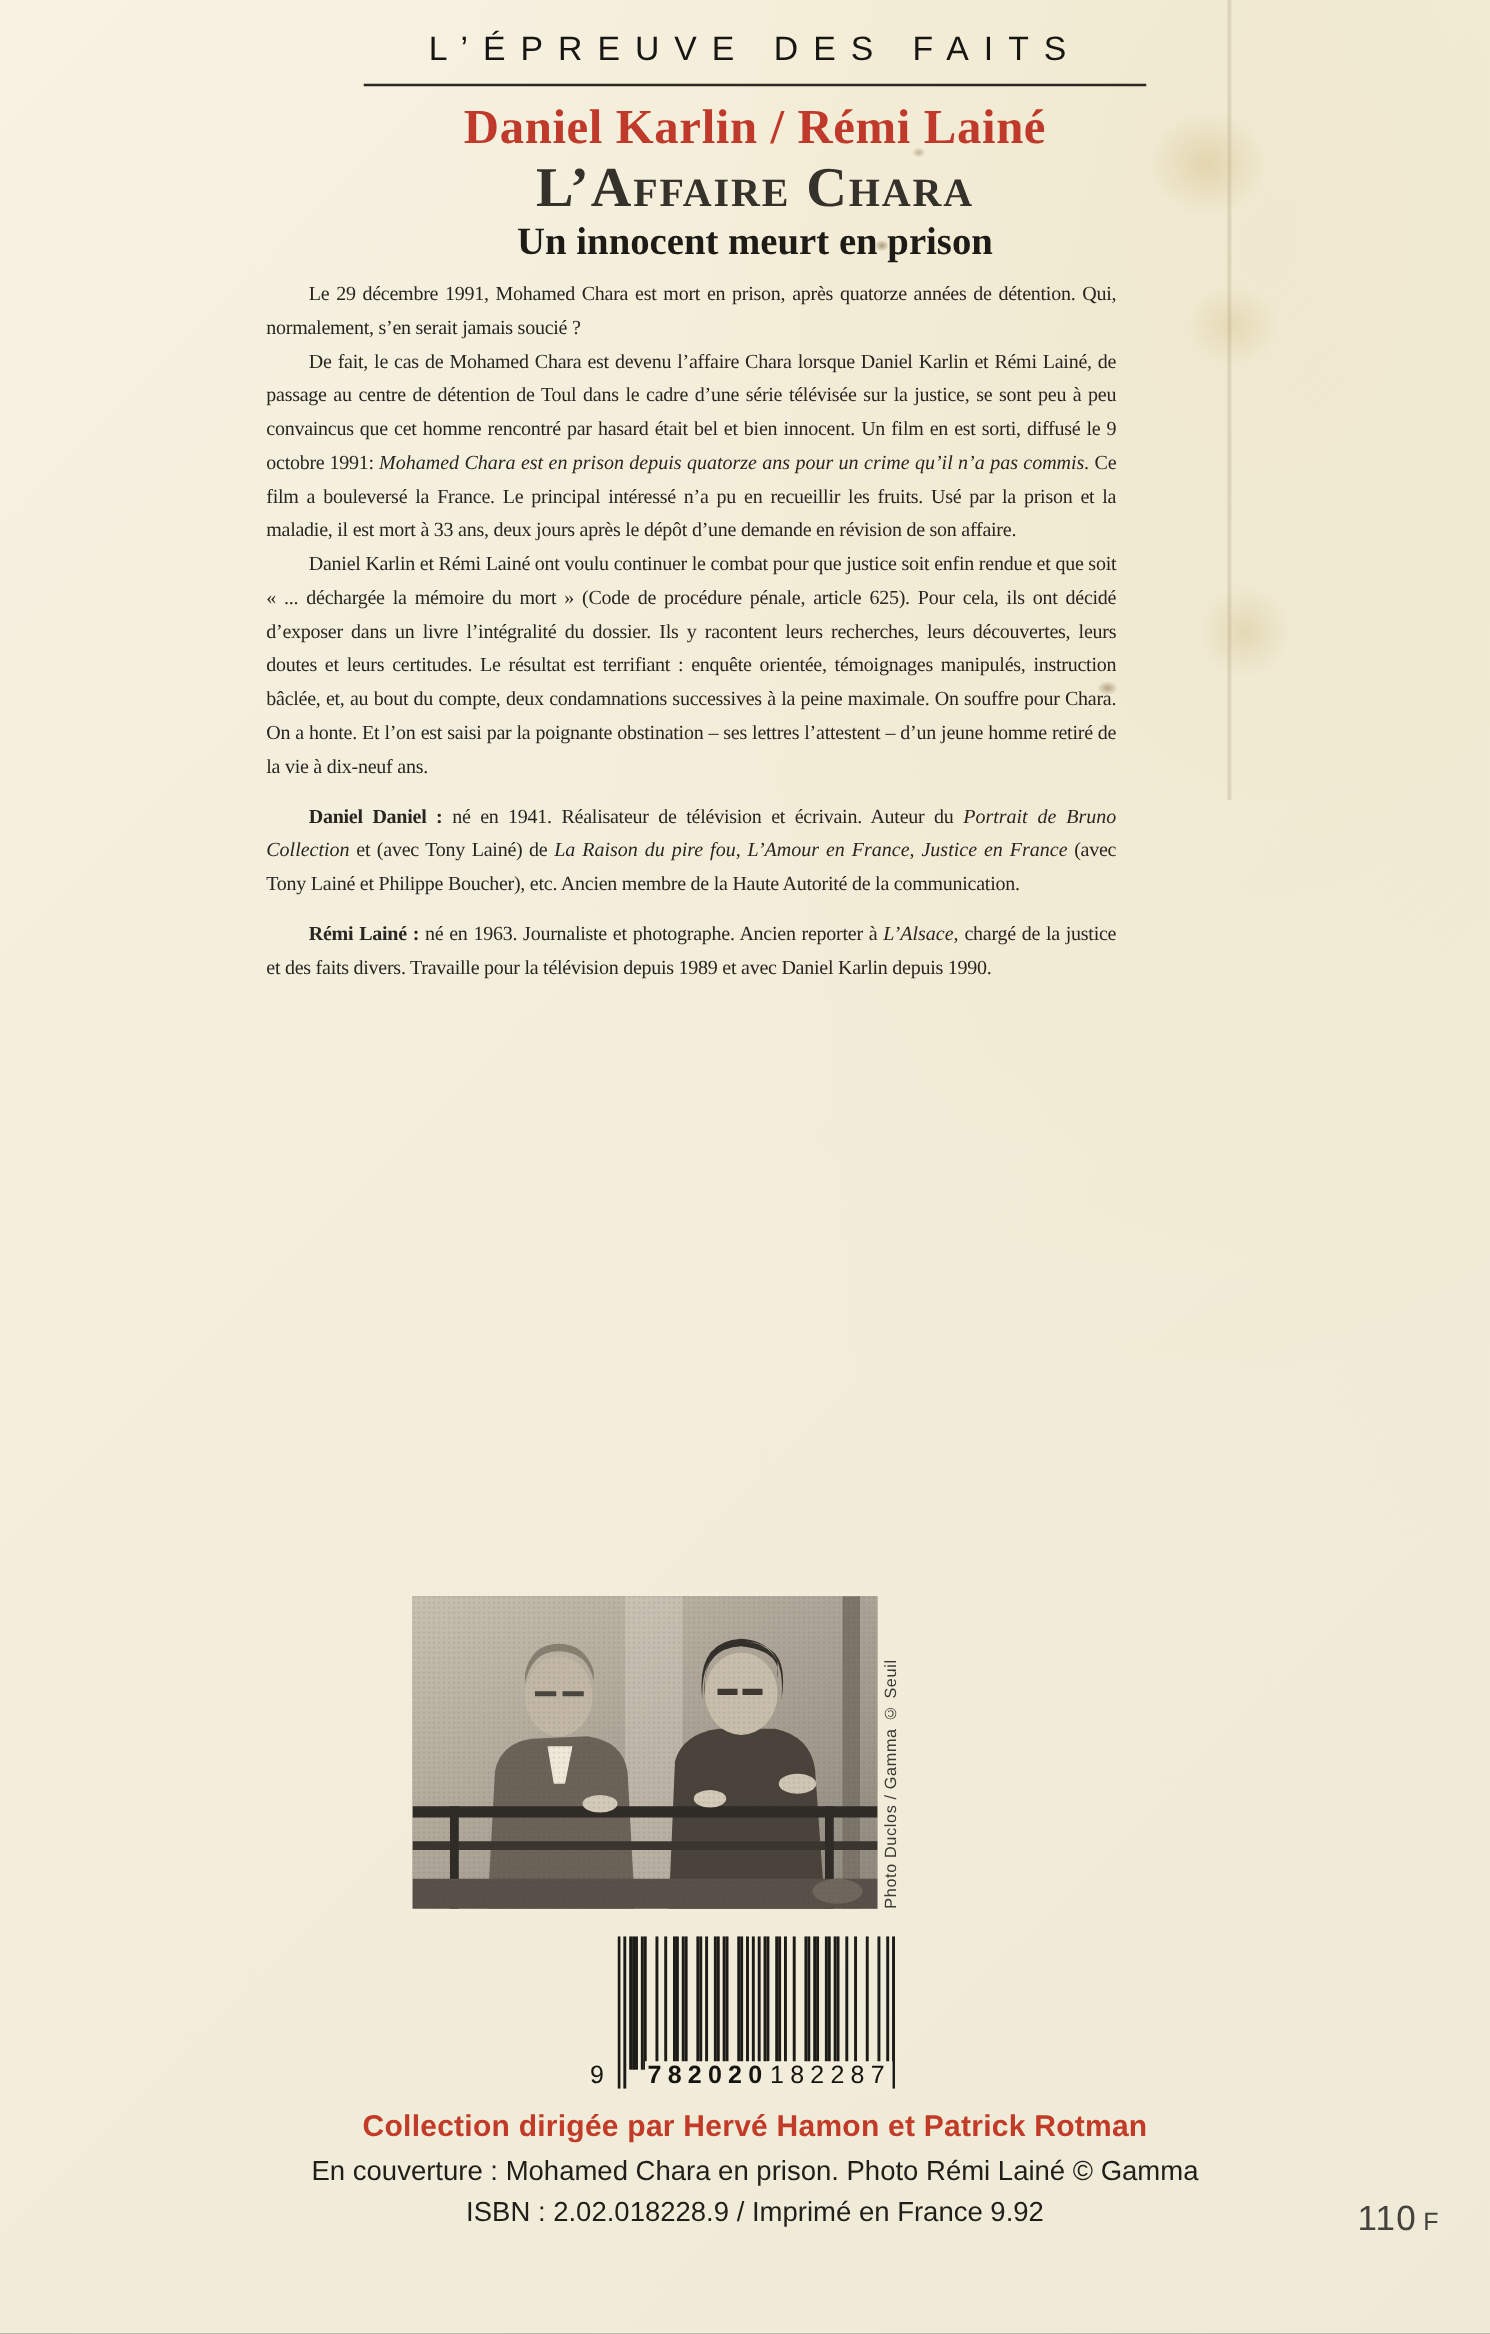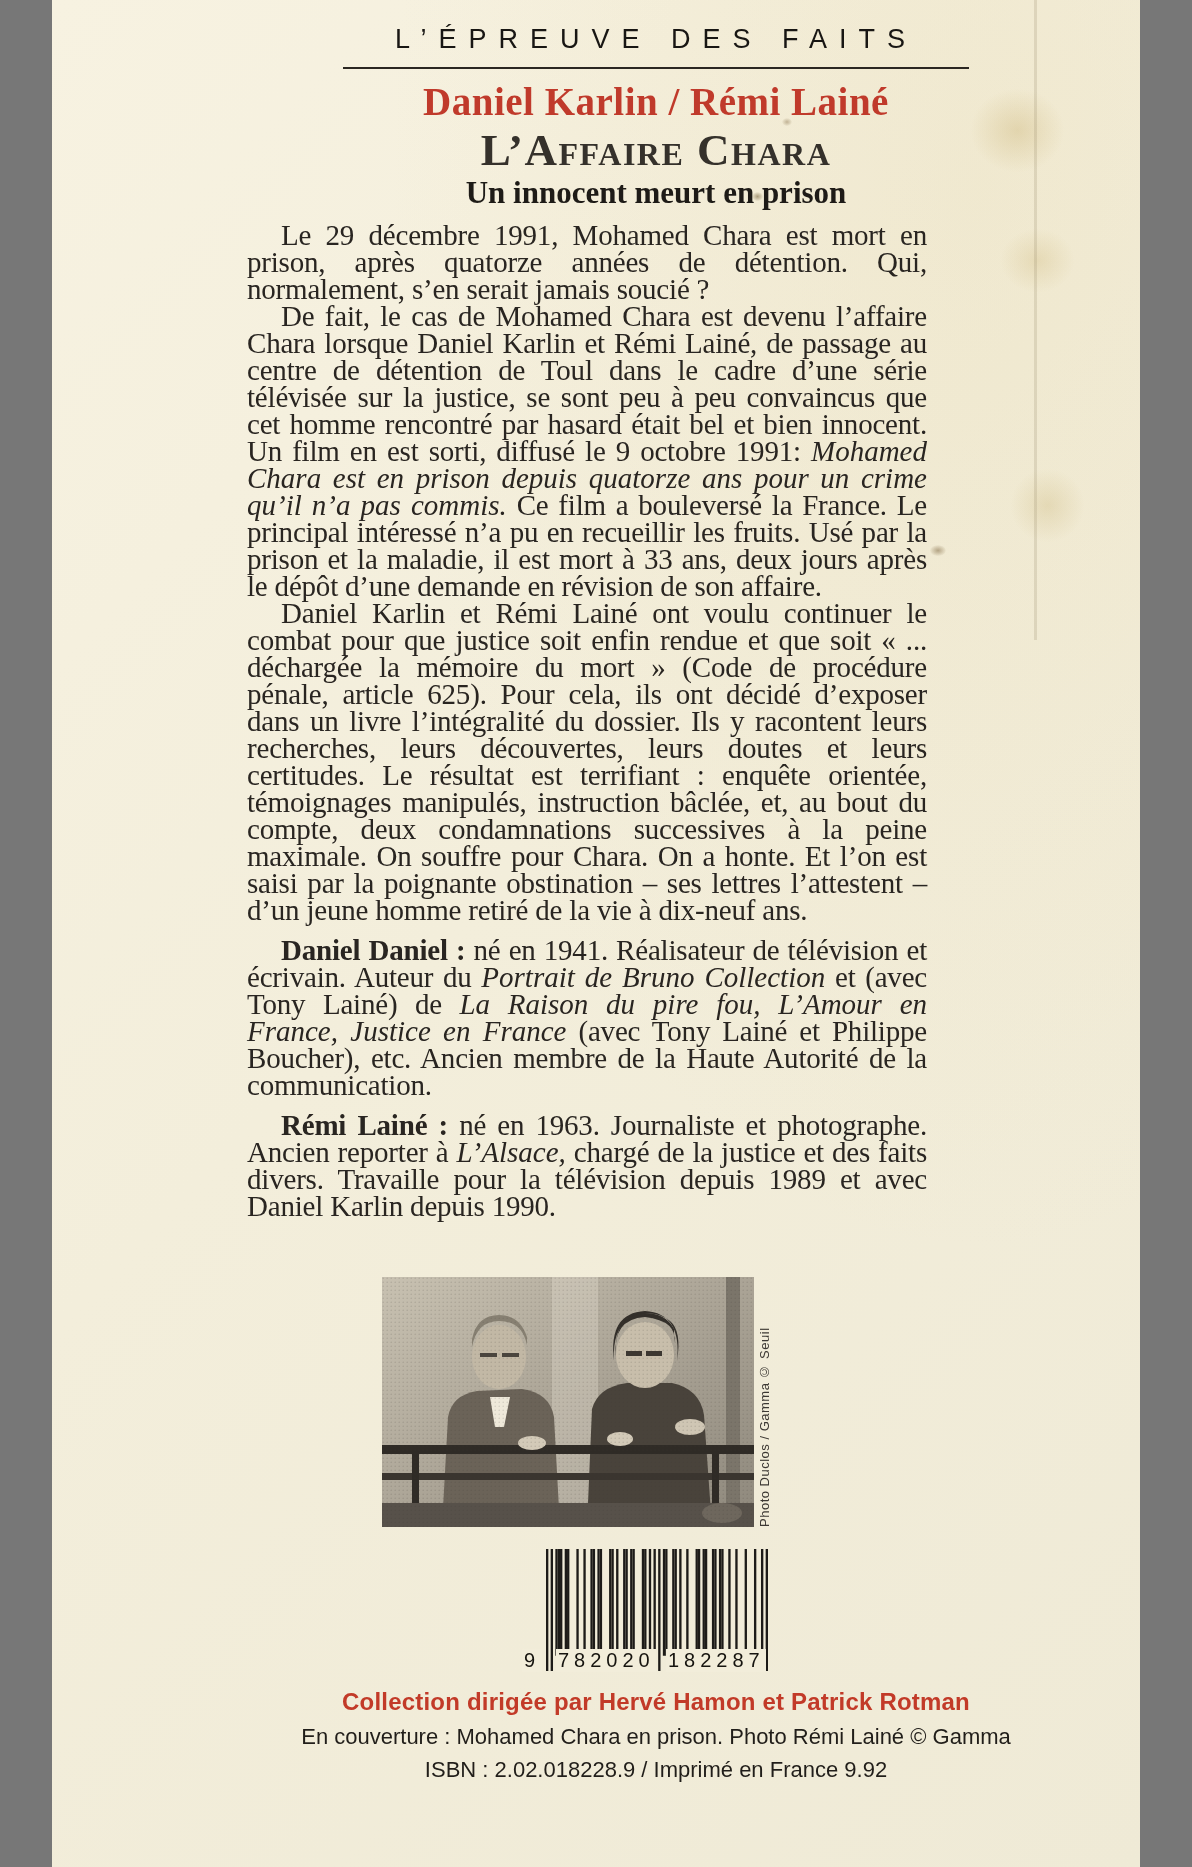--- a/index.html
+++ b/index.html
@@ -1,18 +1,18 @@
 <!DOCTYPE html>
 <html lang="fr"><head>
 <meta charset="utf-8">
 <style>
   html,body{margin:0;padding:0;background:#777;}
   .page{
     position:relative;
-    width:1088px;height:1867px;
+    width:1192px;height:1867px;
     margin:0 auto;
     background:
       radial-gradient(ellipse at 85% 10%, rgba(223,205,150,.18), rgba(0,0,0,0) 45%),
       linear-gradient(135deg,#f7f2e1 0%,#f3eedb 45%,#efead6 100%);
     overflow:hidden;
     font-family:"Liberation Serif", serif;
     color:#28241f;
   }
   
   .banner{position:absolute;top:24px;left:0;width:1208px;text-align:center;}
@@ -21,22 +21,22 @@
     font-size:27px;letter-spacing:12px;color:#181613;font-weight:400;
   }
   .banner-rule{position:absolute;top:67px;left:291px;width:626px;height:2px;background:#2b2722;}
   
   .heads{position:absolute;top:80px;left:0;width:1208px;text-align:center;line-height:1.12;}
   .authors{font-size:39px;font-weight:700;color:#c03a2b;letter-spacing:.5px;}
   .title{font-size:45px;font-weight:700;font-variant:small-caps;letter-spacing:1.5px;color:#35312b;margin-top:1px;}
   .subtitle{font-size:31px;font-weight:700;color:#1e1b17;margin-top:1px;}
   
   .copy{
-    position:absolute;top:222px;left:195px;width:680px;
-    font-size:29px;line-height:27px;text-align:justify;color:#292521;
+    position:absolute;top:222px;left:213px;width:680px;
+    font-size:16px;line-height:27px;text-align:justify;color:#292521;
     letter-spacing:-.2px;
   }
   .copy p{margin:0;text-indent:34px;}
   .copy p.bio{margin-top:13px;}
   .copy i{letter-spacing:0;}
   
   .photo{position:absolute;top:1277px;left:330px;width:372px;height:250px;background:#9a948a;}
   .photo svg{display:block;width:372px;height:250px;}
   .photo-credit{
     position:absolute;top:1279px;left:705px;height:248px;
@@ -46,21 +46,21 @@
   }
   
   .barcode{position:absolute;top:1549px;left:468px;width:268px;height:136px;}
   .barcode svg{display:block;margin-left:26px;width:222px;height:122px;}
   .barcode-digits{
     position:absolute;top:100px;left:0;width:268px;height:26px;
     font-family:"Liberation Sans", sans-serif;font-size:20px;color:#16140f;
   }
   .barcode-digits .d{position:absolute;top:0;letter-spacing:5px;background:#f2edda;padding:0 2px;}
   .d-first{left:2px;}
-  .d-g1{left:36px;width:96px;text-align:left;}
+  .d-g1{left:48px;width:96px;text-align:left;font-weight:bold;}
   .d-g2{left:146px;width:96px;text-align:right;}
   
   .foot{position:absolute;left:0;width:1208px;text-align:center;font-family:"Liberation Sans", sans-serif;}
   .foot-collection{top:1688px;font-size:24px;font-weight:700;color:#c23a28;letter-spacing:.2px;}
   .foot-cover{top:1724px;font-size:22px;color:#211e1a;}
   .foot-isbn{top:1757px;font-size:22px;color:#211e1a;}
   .price{
     position:absolute;top:1742px;left:1086px;
     font-family:"Liberation Sans", sans-serif;font-size:28px;color:#45413d;letter-spacing:1px;margin-top:17px;
   }

